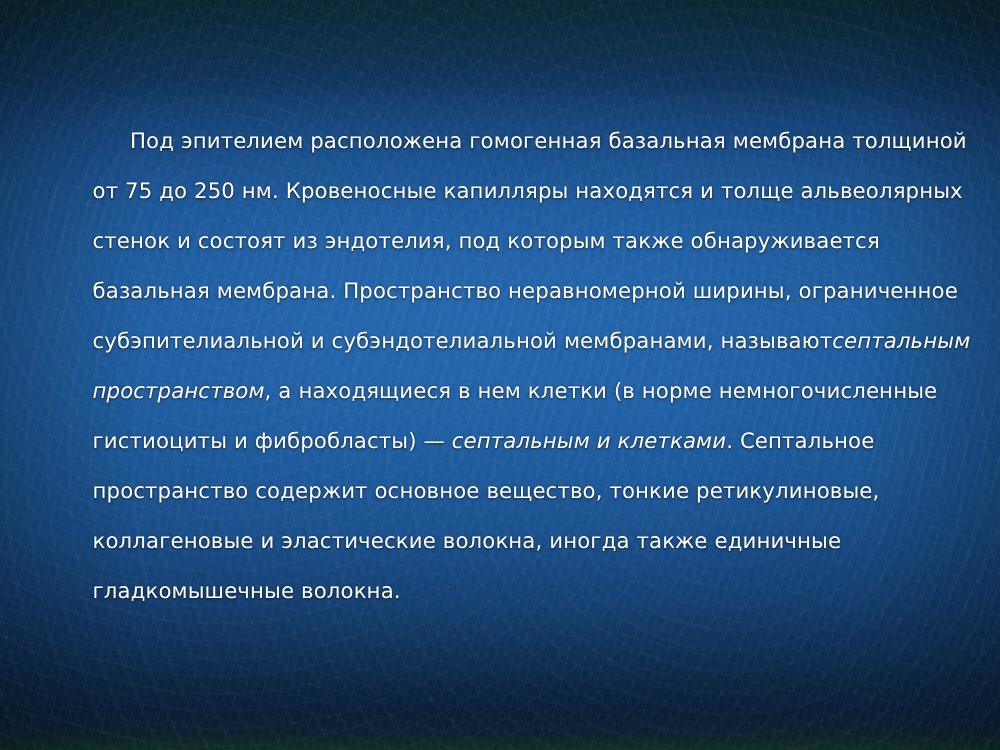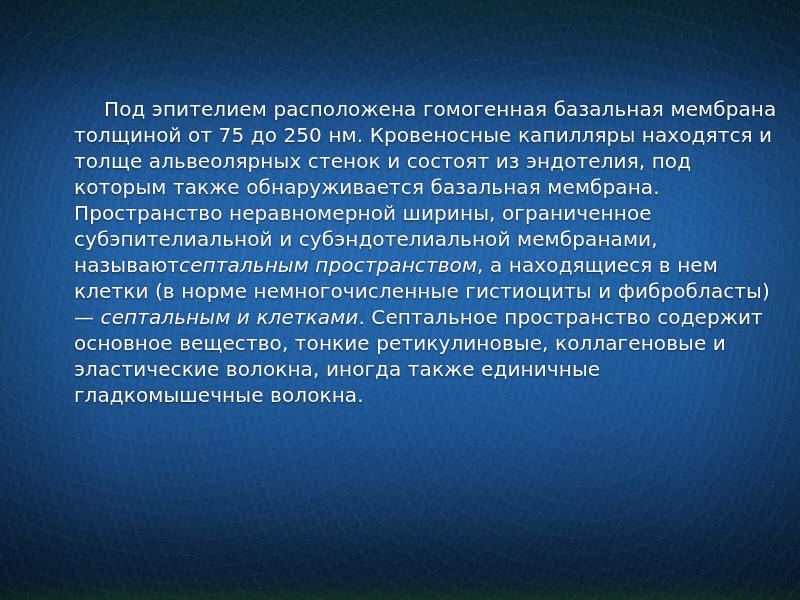--- a/index.html
+++ b/index.html
@@ -77,22 +77,22 @@
         rgba(255,255,255,0.00) 7px, rgba(255,255,255,0.00) 17px);
   }
 
   #body-text {
     position: absolute;
     left: 42px;
     top: 76px;
     width: 712px;
     z-index: 5;
     color: #ffffff;
-    font-size: 20px;
-    line-height: 26px;
+    font-size: 17px;
+    line-height: 40px;
     letter-spacing: 0.1px;
     text-indent: 30px;          
     padding-left: 32px;         
     text-align: left;
     text-shadow: 0 1px 2px rgba(0,0,0,0.55), 0 0 1px rgba(0,0,0,0.4);
     white-space: pre-wrap;
   }
   #body-text .em {
     font-style: italic;
   }

